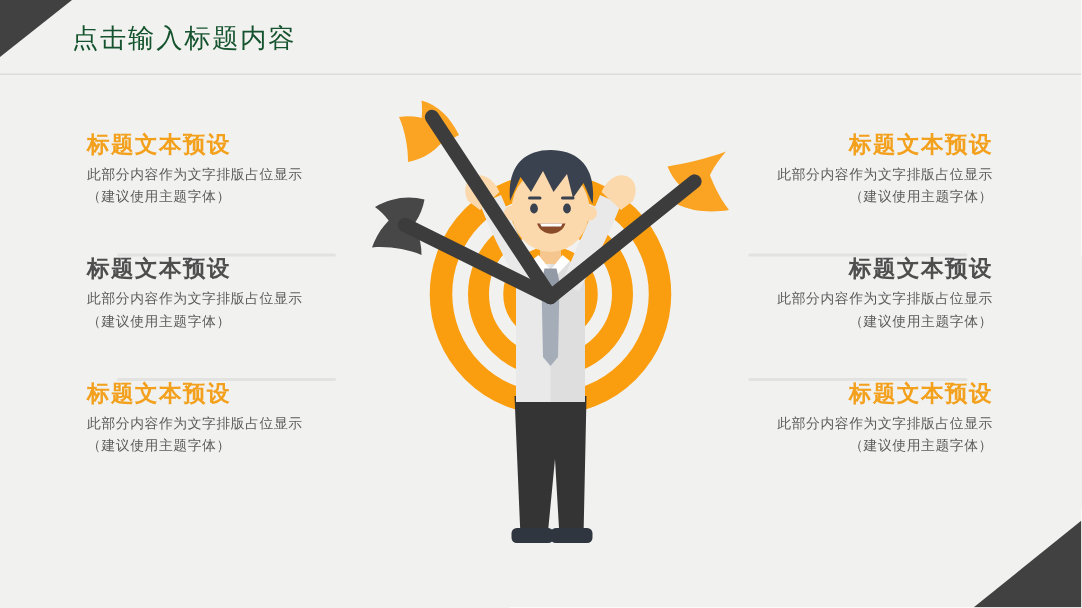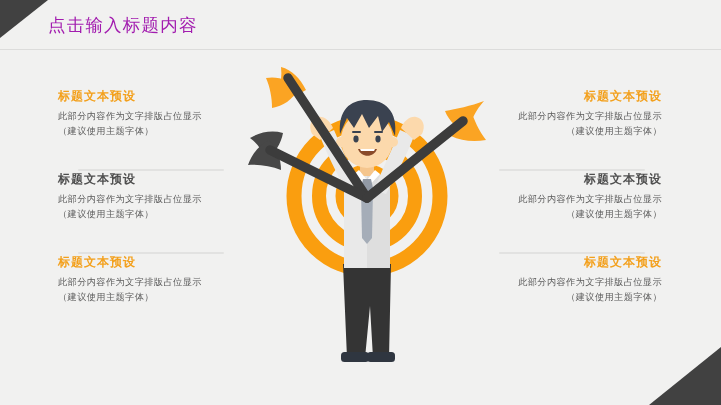--- a/index.html
+++ b/index.html
@@ -31,21 +31,21 @@
     border-bottom: 58px solid #414141;
     border-left: 72px solid transparent;
   }
 
   
   .slide-title {
     position: absolute;
     left: 48px;
     top: 13px;
     font-size: 17.5px;
-    color: #a21caf;
+    color: #14532d;
     letter-spacing: 1.2px;
     white-space: nowrap;
   }
   .title-rule {
     position: absolute;
     left: 0;
     top: 49px;
     width: 721px;
     height: 1px;
     background: #dcdcdb;
@@ -58,21 +58,21 @@
     width: 200px;
   }
   .col-left  { left: 58px;  text-align: left; }
   .col-right { left: 462px; text-align: right; }
 
   .item {
     position: relative;
     height: 83px;
   }
   .item-heading {
-    font-size: 12px;
+    font-size: 15px;
     font-weight: bold;
     letter-spacing: 1px;
     line-height: 17px;
     margin: 0 0 4px 0;
     white-space: nowrap;
   }
   .heading-orange { color: #f3a01c; }
   .heading-dark   { color: #4e4e4e; }
 
   .item-body {

